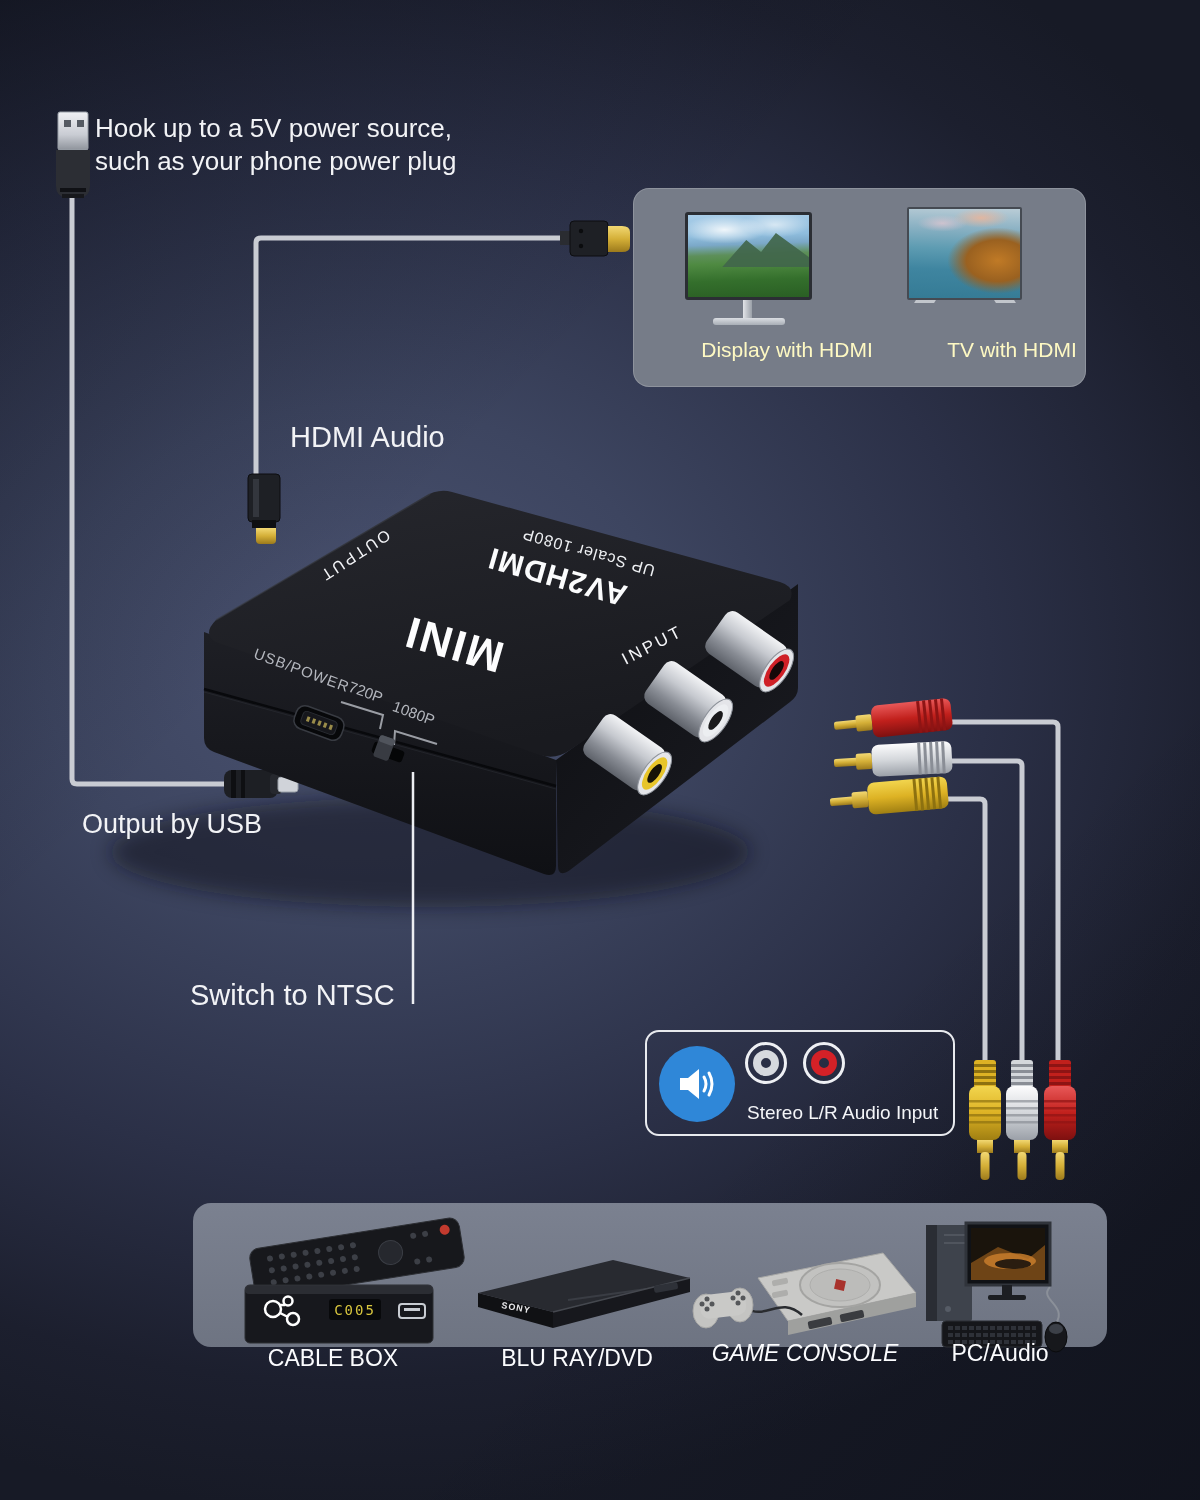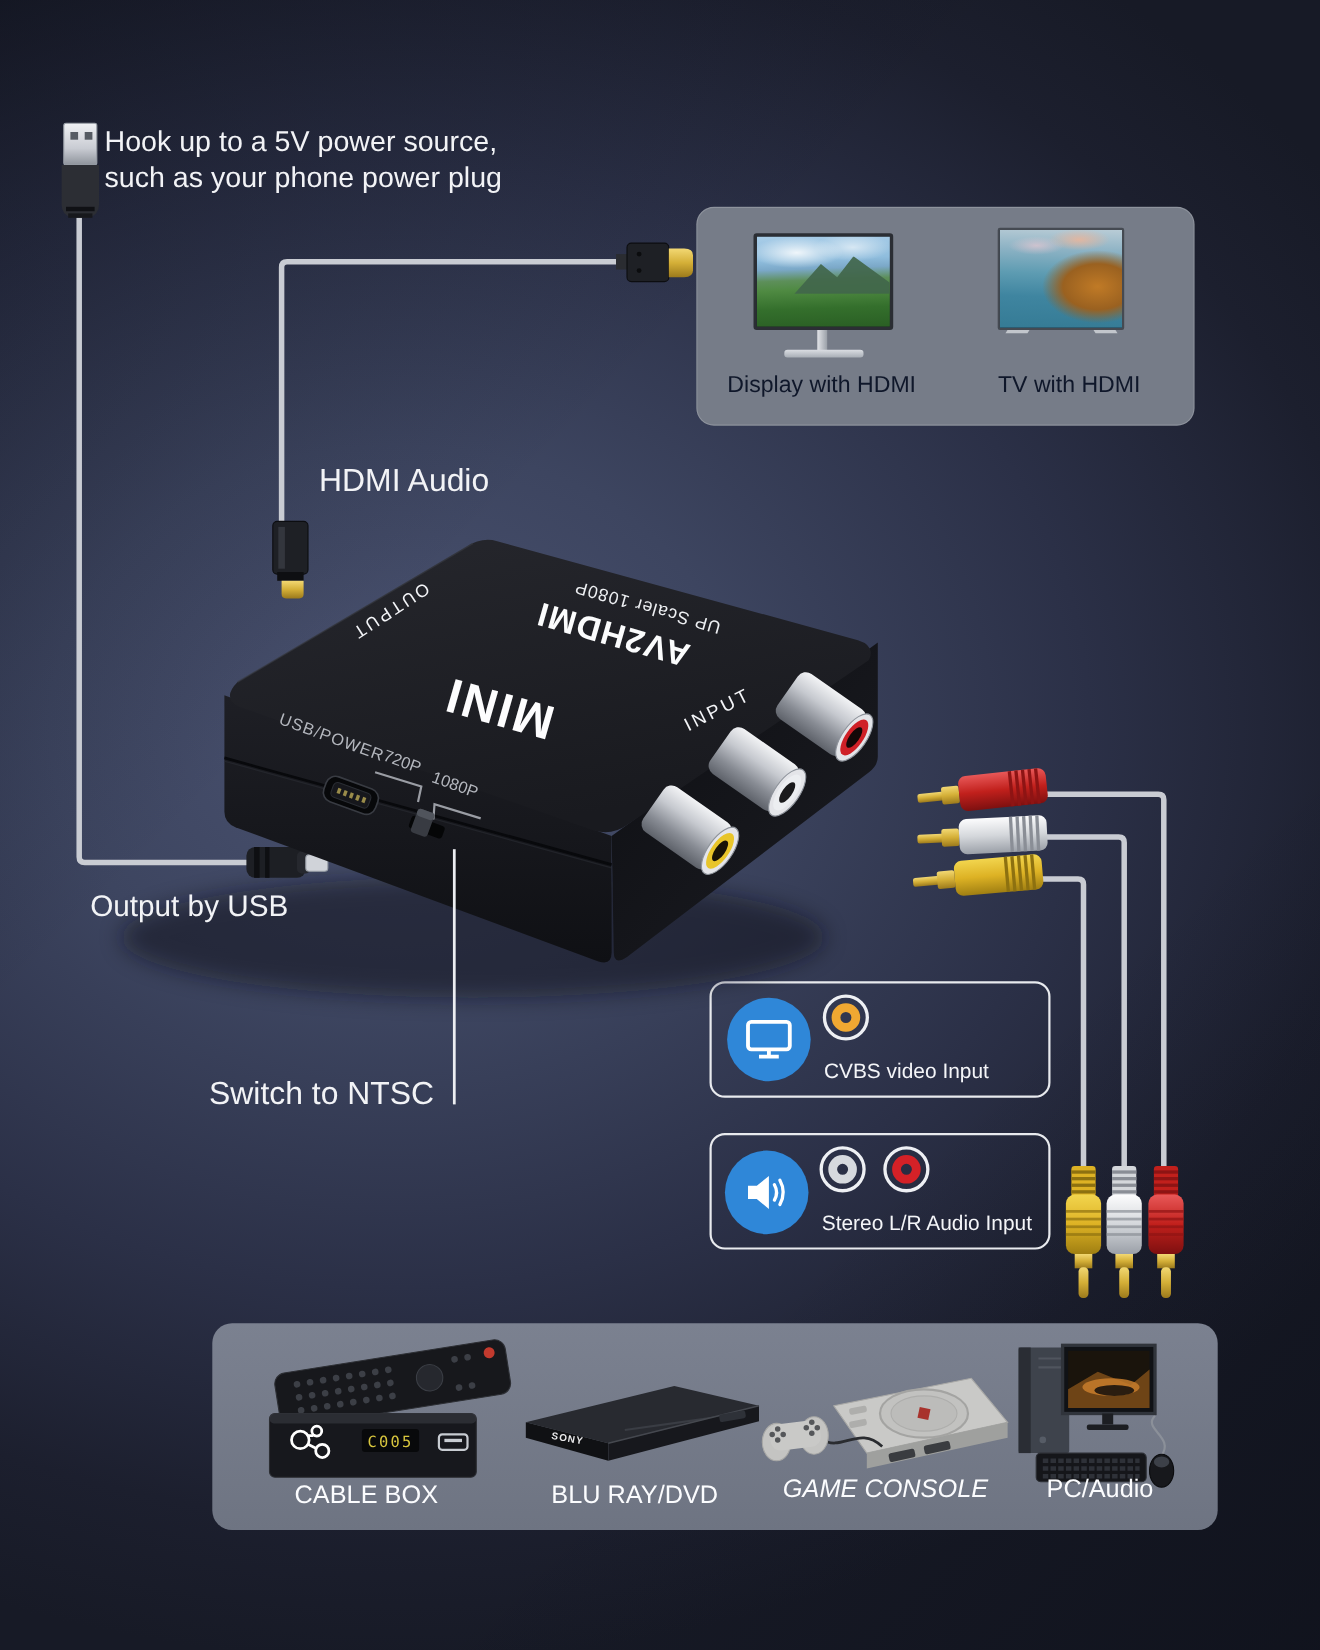--- a/index.html
+++ b/index.html
@@ -37,36 +37,36 @@
     border-radius:2px;box-sizing:border-box;overflow:hidden;background:#123;}
   .tv-art{position:absolute;inset:0;
     background:
       radial-gradient(40px 14px at 65% 10%, rgba(240,180,150,0.8), rgba(240,180,150,0) 70%),
       radial-gradient(36px 12px at 30% 16%, rgba(230,200,210,0.7), rgba(230,200,210,0) 70%),
       radial-gradient(70px 46px at 80% 58%, #c07a26 0%, #9a6120 45%, rgba(154,97,32,0) 72%),
       linear-gradient(182deg,#b9ccd6 0%,#8cb2c4 22%,#5e9cb2 45%,#3f85a0 68%,#357b95 100%);}
   .tv-foot{position:absolute;width:20px;height:3px;background:#c2c6cc;}
   .tv-foot-l{left:282px;top:112px;transform:skewX(-32deg);}
   .tv-foot-r{left:362px;top:112px;transform:skewX(32deg);}
-  .panel-label{position:absolute;top:150px;transform:translateX(-50%);font-size:21px;color:#0f172a;white-space:nowrap;}
+  .panel-label{position:absolute;top:150px;transform:translateX(-50%);font-size:21px;color:#fef9c3;white-space:nowrap;margin-left:40px;}
   .disp-label{left:114px;} .tvp-label{left:339px;}
 
   .io-panel{position:absolute;left:645px;width:310px;height:106px;z-index:2;
     border:2px solid #e8eaee;border-radius:14px;box-sizing:border-box;}
   .panel-cvbs{top:892px;} .panel-stereo{top:1030px;}
   .icon-circle{position:absolute;width:76px;height:76px;border-radius:50%;background:#2f87d8;
     display:flex;align-items:center;justify-content:center;}
   .cvbs-circle{left:14px;top:13px;} .stereo-circle{left:12px;top:14px;}
   .ring-outer{position:absolute;width:42px;height:42px;border:3px solid #eef0f4;border-radius:50%;
     box-sizing:border-box;display:flex;align-items:center;justify-content:center;}
   .ring-inner{width:26px;height:26px;border-radius:50%;box-sizing:border-box;}
   .ring-yellow{border:8px solid #f0a832;} .ring-white{border:8px solid #d6d9de;} .ring-red{border:8px solid #d42127;}
   .io-label{position:absolute;left:102px;top:70px;font-size:19px;color:#f4f5f8;white-space:nowrap;}
 
-  .panel-sources{position:absolute;left:193px;top:1203px;width:914px;height:188px;z-index:2;
+  .panel-sources{position:absolute;left:193px;top:1203px;width:914px;height:144px;z-index:2;
     background:linear-gradient(180deg,#7b8190 0%,#6e7482 100%);border-radius:18px;}
   .src-label{position:absolute;transform:translateX(-50%);font-size:23px;color:#fbfcfe;white-space:nowrap;}
   .dev{position:absolute;}
 </style>
 </head>
 <body>
 
 <div class="stage">
 
   <svg class="scene" width="1200" height="1500" viewBox="0 0 1200 1500">
@@ -311,33 +311,20 @@
     <div class="mon-base"></div>
     <div class="tv-screen">
       <div class="tv-art"></div>
     </div>
     <div class="tv-foot tv-foot-l"></div>
     <div class="tv-foot tv-foot-r"></div>
     <div class="panel-label disp-label">Display with HDMI</div>
     <div class="panel-label tvp-label">TV with HDMI</div>
   </div>
 
-  <div class="io-panel panel-cvbs">
-    <div class="icon-circle cvbs-circle">
-      <svg width="44" height="38" viewBox="0 0 44 38">
-        <rect x="3" y="3" width="38" height="25" rx="3" fill="none" stroke="#fff" stroke-width="3.5"></rect>
-        <line x1="22" y1="28" x2="22" y2="33" stroke="#fff" stroke-width="3.5"></line>
-        <line x1="13" y1="34.5" x2="31" y2="34.5" stroke="#fff" stroke-width="3.5"></line>
-      </svg>
-    </div>
-    <div class="ring-outer" style="left:101px;top:10px;">
-      <div class="ring-inner ring-yellow"></div>
-    </div>
-    <div class="io-label">CVBS video Input</div>
-  </div>
 
   <div class="io-panel panel-stereo">
     <div class="icon-circle stereo-circle">
       <svg width="46" height="40" viewBox="0 0 46 40">
         <path d="M6 14 L14 14 L25 5 L25 35 L14 26 L6 26 Z" fill="#fff"></path>
         <path d="M30 13 Q34 20 30 27" fill="none" stroke="#fff" stroke-width="3" stroke-linecap="round"></path>
         <path d="M35 9 Q41 20 35 31" fill="none" stroke="#fff" stroke-width="3" stroke-linecap="round"></path>
       </svg>
     </div>
     <div class="ring-outer" style="left:98px;top:10px;">

